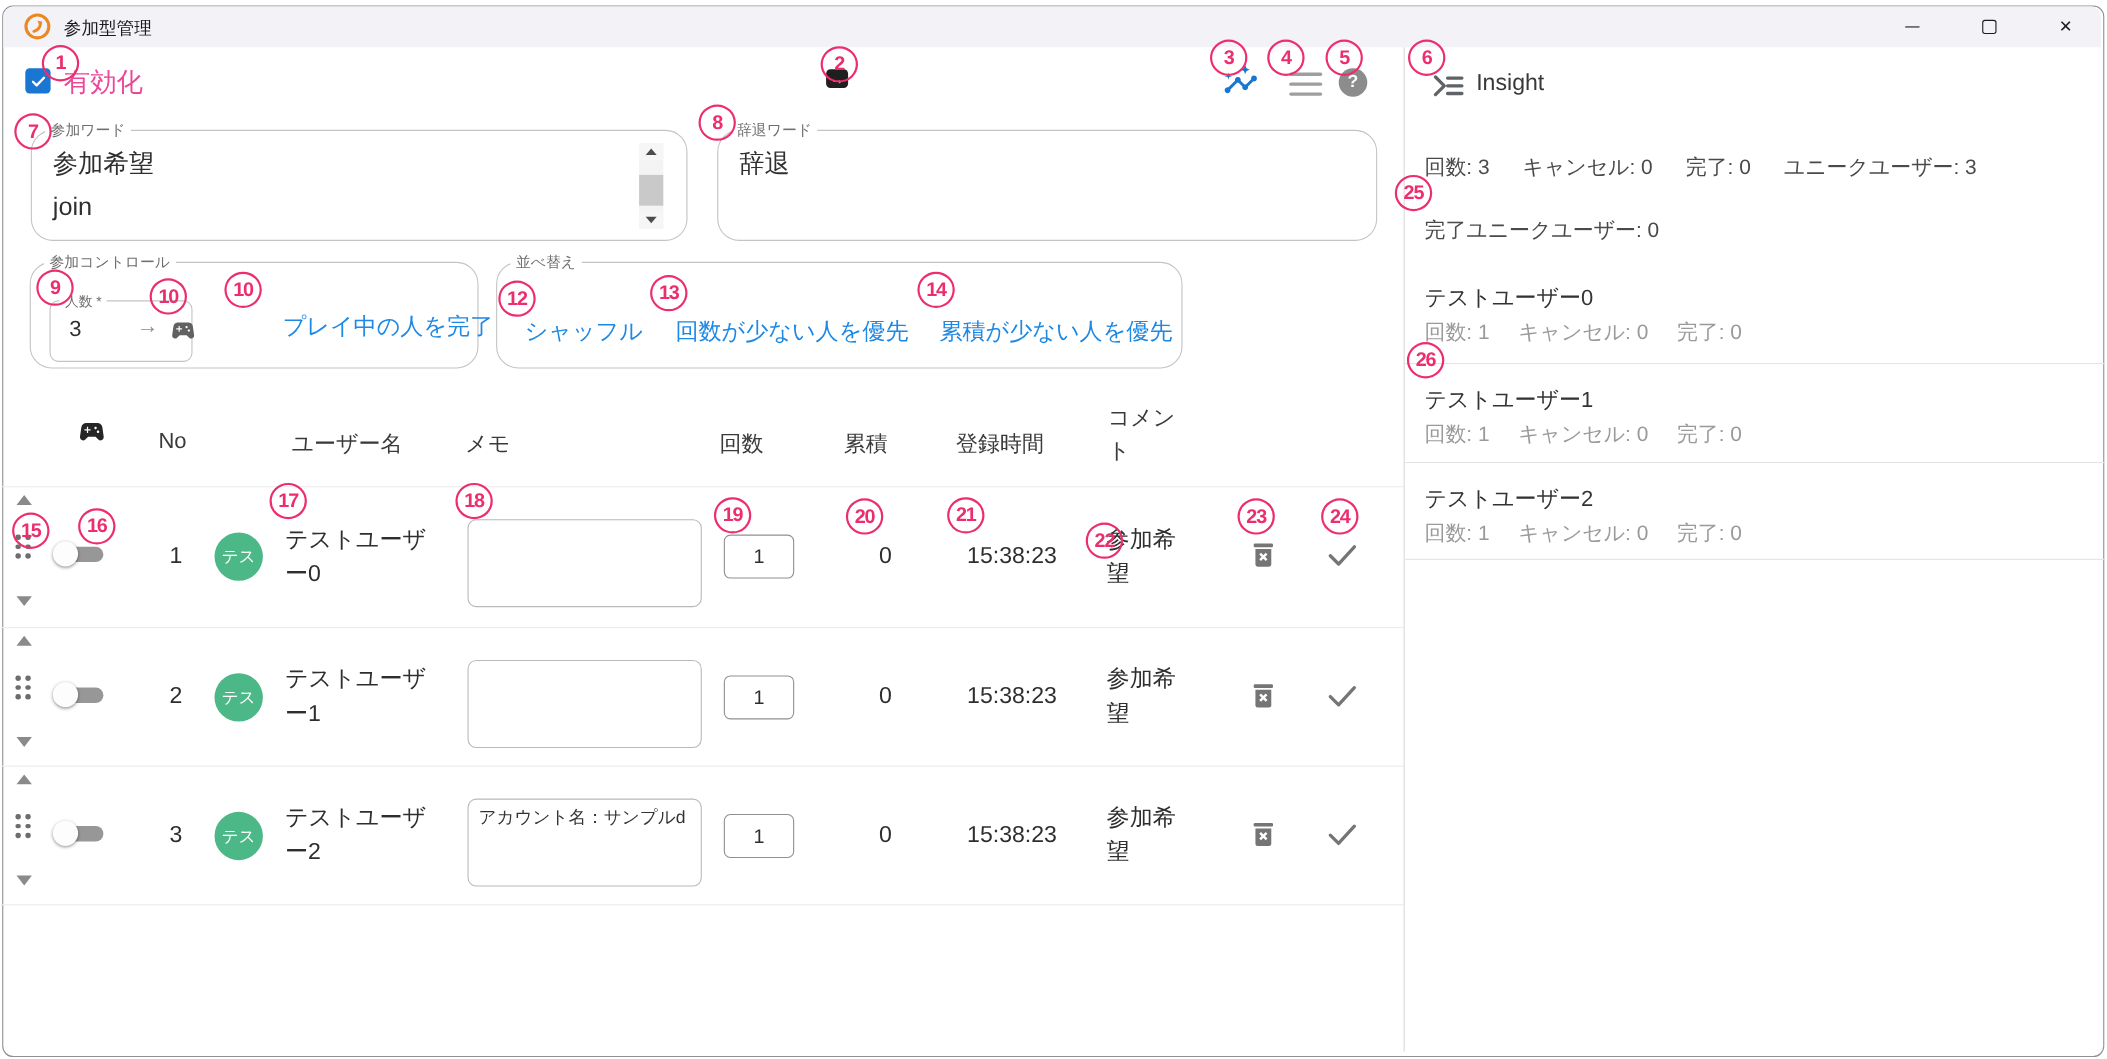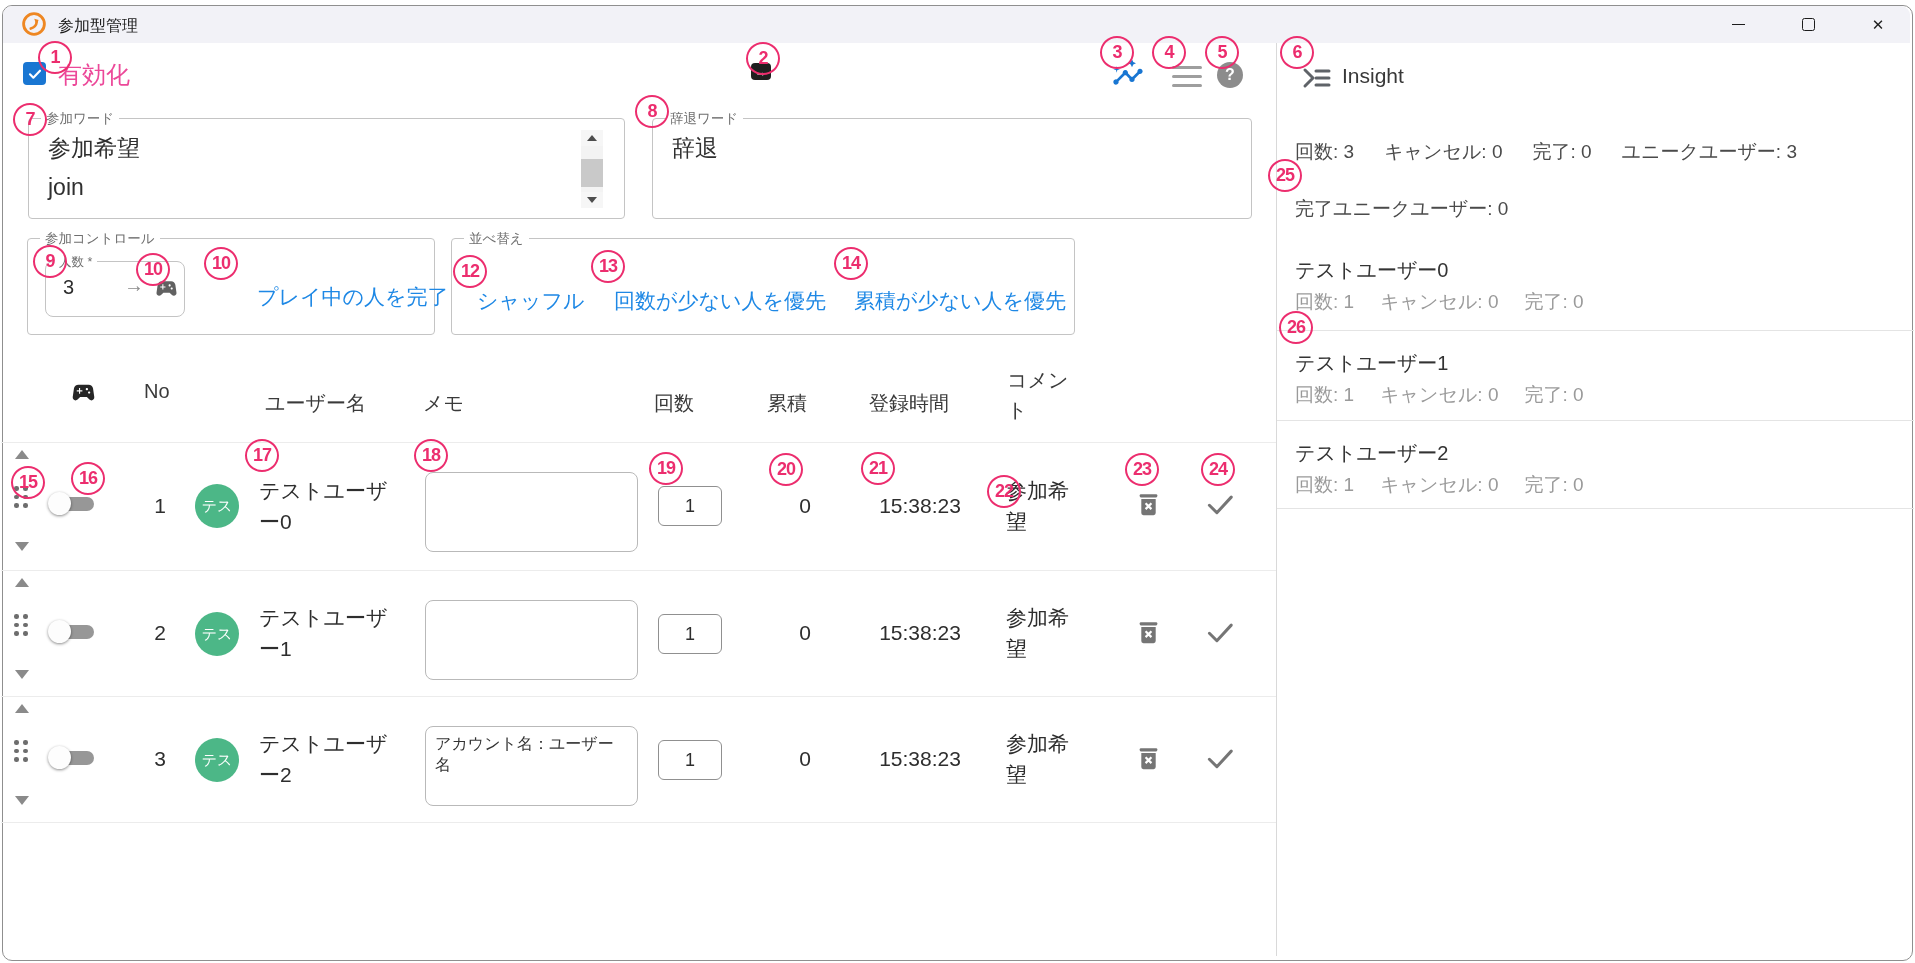--- a/index.html
+++ b/index.html
@@ -14,21 +14,21 @@
   .title-text{position:absolute;left:58px;top:16px;font-size:16px;color:#1b1b1b;}
   .winbtn{position:absolute;top:10px;width:60px;height:28px;display:flex;align-items:center;justify-content:center;}
   .min-glyph{width:13px;height:0;border-top:1.6px solid #1c1c1c;}
   .max-glyph{width:11px;height:11px;border:1.5px solid #1c1c1c;border-radius:2.5px;}
   .close-glyph{font-size:15px;color:#1c1c1c;line-height:1;}
   
   .ann{position:absolute;width:34px;height:33px;border:2.5px solid #ec2d6e;border-radius:50%;
        color:#ec2d6e;font-size:18px;font-weight:bold;display:flex;align-items:center;justify-content:center;
        box-sizing:border-box;letter-spacing:-1px;background:transparent;z-index:50;}
   
-  .fset{position:absolute;border:1px solid #c4c4c4;border-radius:4px;box-sizing:border-box;background:#fff;}
+  .fset{position:absolute;border:1px solid #c4c4c4;border-radius:20px;box-sizing:border-box;background:#fff;}
   .fset-legend{position:absolute;top:-9px;left:12px;background:#fff;padding:0 5px;font-size:13.5px;color:#6f6f6f;white-space:nowrap;}
   .link{color:#1e88e5;font-size:21px;white-space:nowrap;cursor:pointer;}
   
   .th{position:absolute;font-size:20px;color:#3a3a3a;}
   .divider-h{position:absolute;left:1px;width:1275px;height:1px;background:#ececec;}
   .row{position:absolute;left:0;width:1276px;height:128px;}
   .sort-arrow-up{position:absolute;left:15px;top:8px;width:0;height:0;
       border-left:7px solid transparent;border-right:7px solid transparent;border-bottom:9px solid #8a8a8a;}
   .sort-arrow-down{position:absolute;left:15px;top:100px;width:0;height:0;
       border-left:7px solid transparent;border-right:7px solid transparent;border-top:9px solid #8a8a8a;}
@@ -134,42 +134,42 @@
       </div>
   </div>
 
   <div class="fset" style="left:652px;top:118px;width:600px;height:101px;">
     <span class="fset-legend">辞退ワード</span>
     <div class="abs" style="left:19px;top:10px;font-size:23px;color:#2f2f2f;white-space:pre-line;line-height:1.7;">辞退</div>
   </div>
 
   <div class="fset" style="left:27px;top:238px;width:408px;height:97px;">
     <span class="fset-legend">参加コントロール</span>
-    <div class="fset" style="left:17px;top:22px;width:140px;height:56px;border-radius:8px;">
+    <div class="fset" style="left:17px;top:34px;width:130px;height:56px;border-radius:8px;">
       <span class="fset-legend" style="font-size:12.5px;left:8px;top:-8px;">人数 *</span>
       <div class="abs" style="left:17px;top:14px;font-size:20px;color:#2e2e2e;">3</div>
       <div class="abs" style="left:78px;top:12px;font-size:20px;color:#8a8a8a;">→</div>
       <svg class="abs" style="left:108px;top:14px;" width="25" height="25" viewBox="0 0 24 24">
         <path fill="#616161" d="M21.58 16.09l-1.09-7.66C20.21 6.46 18.52 5 16.53 5H7.47C5.48 5 3.79 6.46 3.51 8.43l-1.09 7.66C2.2 17.63 3.39 19 4.94 19c.68 0 1.32-.27 1.8-.75L9 16h6l2.25 2.25c.48.48 1.13.75 1.8.75 1.56 0 2.75-1.37 2.53-2.91zM11 11H9v2H8v-2H6v-1h2V8h1v2h2v1zm4-1c-.55 0-1-.45-1-1s.45-1 1-1 1 .45 1 1-.45 1-1 1zm2 3c-.55 0-1-.45-1-1s.45-1 1-1 1 .45 1 1-.45 1-1 1z"></path>
       </svg>
     </div>
     <div class="link abs" style="left:191px;top:44px;margin-left:38px;">プレイ中の人を完了</div>
   </div>
 
   <div class="fset" style="left:451px;top:238px;width:624px;height:97px;">
     <span class="fset-legend">並べ替え</span>
     <div class="link abs" style="left:25px;top:48px;">シャッフル</div>
     <div class="link abs" style="left:162px;top:48px;">回数が少ない人を優先</div>
     <div class="link abs" style="left:402px;top:48px;">累積が少ない人を優先</div>
   </div>
 
   <svg class="abs" style="left:70px;top:379px;" width="27" height="27" viewBox="0 0 24 24">
     <path fill="#262626" d="M21.58 16.09l-1.09-7.66C20.21 6.46 18.52 5 16.53 5H7.47C5.48 5 3.79 6.46 3.51 8.43l-1.09 7.66C2.2 17.63 3.39 19 4.94 19c.68 0 1.32-.27 1.8-.75L9 16h6l2.25 2.25c.48.48 1.13.75 1.8.75 1.56 0 2.75-1.37 2.53-2.91zM11 11H9v2H8v-2H6v-1h2V8h1v2h2v1zm4-1c-.55 0-1-.45-1-1s.45-1 1-1 1 .45 1 1-.45 1-1 1zm2 3c-.55 0-1-.45-1-1s.45-1 1-1 1 .45 1 1-.45 1-1 1z"></path>
   </svg>
-  <div class="th" style="left:144px;top:380px;">No</div>
+  <div class="th" style="left:144px;top:390px;">No</div>
   <div class="th" style="left:265px;top:390px;">ユーザー名</div>
   <div class="th" style="left:423px;top:390px;">メモ</div>
   <div class="th" style="left:654px;top:390px;">回数</div>
   <div class="th" style="left:767px;top:390px;">累積</div>
   <div class="th" style="left:869px;top:390px;">登録時間</div>
   <div class="th" style="left:1007px;top:365px;width:66px;word-break:break-all;line-height:1.5;">コメント</div>
 
   <div class="divider-h" style="top:442px;"></div>
   <div class="divider-h" style="top:570px;"></div>
   <div class="divider-h" style="top:696px;"></div>
@@ -260,21 +260,21 @@
         <i></i>
       </div>
     <div class="sort-arrow-down"></div>
     <div class="toggle">
         <div class="track"></div>
         <div class="thumb"></div>
       </div>
     <div class="cell-no">3</div>
     <div class="avatar">テス</div>
     <div class="cell-name">テストユーザー2</div>
-    <div class="memo-box">アカウント名：ユーザー名</div>
+    <div class="memo-box">アカウント名：サンプルd</div>
     <div class="count-input">1</div>
     <div class="cell-total">0</div>
     <div class="cell-time">15:38:23</div>
     <div class="cell-comment">参加希望</div>
     <div class="icon-btn" style="left:1132px;">
       <svg width="27" height="27" viewBox="0 0 24 24">
         <rect x="4.2" y="2.8" width="15.6" height="2.9" rx="1" fill="#757575"></rect>
         <path d="M5.6 7.2h12.8v12.4a1.9 1.9 0 0 1-1.9 1.9H7.5a1.9 1.9 0 0 1-1.9-1.9z" fill="#757575"></path>
         <path d="M9.4 10.9l5.2 5.2M14.6 10.9l-5.2 5.2" stroke="#fff" stroke-width="2"></path>
       </svg>

